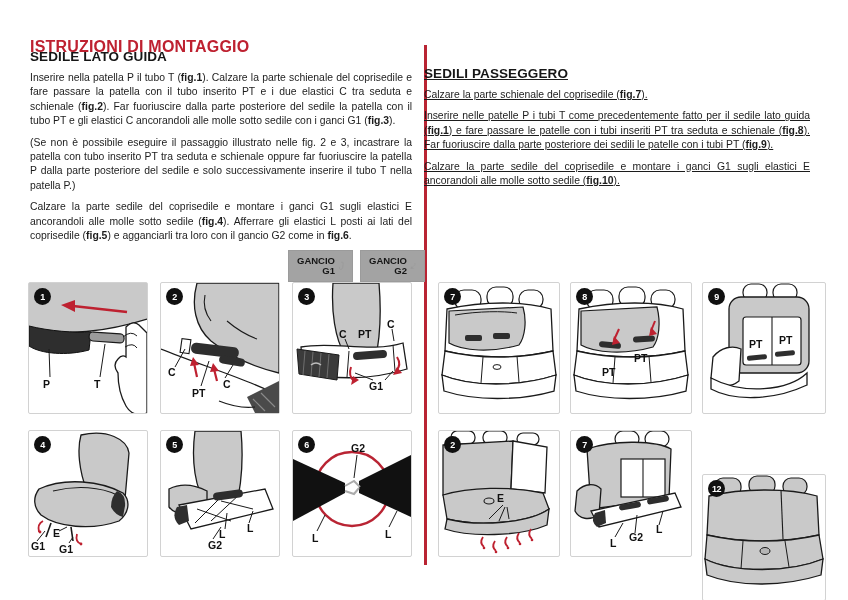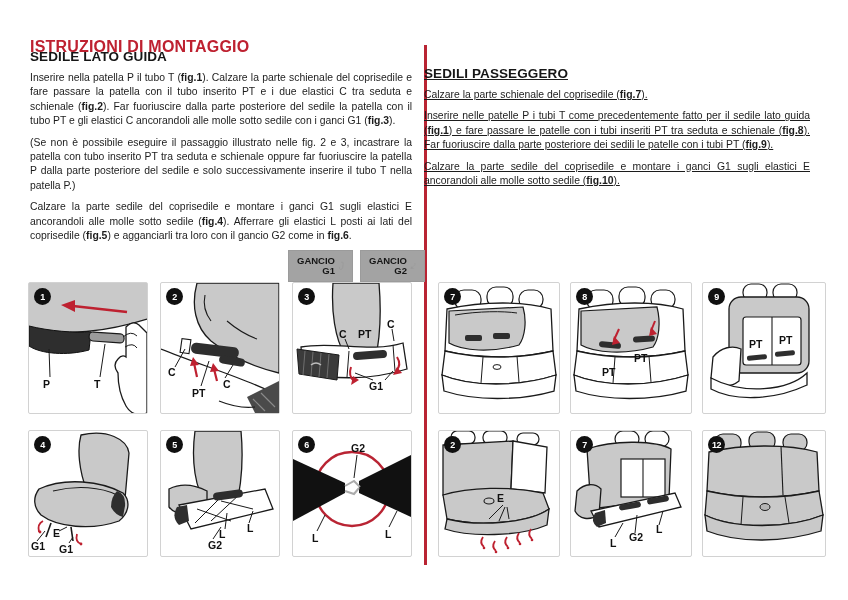--- a/index.html
+++ b/index.html
@@ -332,21 +332,21 @@
       <path d="M24,82 q-5,8 2,14 l9,-4 l-1,-13 z" fill="#2e2e2e"></path>
       <line x1="44" y1="106" x2="52" y2="92" stroke="#1a1a1a" stroke-width="1"></line>
       <line x1="64" y1="102" x2="66" y2="84" stroke="#1a1a1a" stroke-width="1"></line>
       <line x1="88" y1="94" x2="92" y2="80" stroke="#1a1a1a" stroke-width="1"></line>
     </svg>
     <span class="flabel" style="left:39px;top:107px;">L</span>
     <span class="flabel" style="left:58px;top:101px;">G2</span>
     <span class="flabel" style="left:85px;top:93px;">L</span>
   </div>
 
-  <div class="panel row2" style="left:702px;width:122px;">
+  <div class="panel row2" style="left:702px;width:122px;margin-top:44px;">
     <span class="badge">12</span>
     <svg class="art" viewBox="0 0 122 125" preserveAspectRatio="none">
       <rect x="12" y="3" width="26" height="18" rx="8" fill="#c9c9c9" stroke="#1a1a1a" stroke-width="1.2"></rect>
       <rect x="46" y="1" width="26" height="18" rx="8" fill="#c9c9c9" stroke="#1a1a1a" stroke-width="1.2"></rect>
       <rect x="80" y="3" width="24" height="17" rx="8" fill="#c9c9c9" stroke="#1a1a1a" stroke-width="1.2"></rect>
       <path d="M6,21 C40,13 86,13 114,21 L116,60 C80,68 38,68 4,60 Z" fill="#c9c9c9" stroke="#1a1a1a" stroke-width="1.3"></path>
       <path d="M78,15 L80,64" stroke="#1a1a1a" stroke-width="1.1"></path>
       <path d="M4,60 C40,68 80,68 116,60 L120,84 C86,98 30,98 2,84 Z" fill="#c9c9c9" stroke="#1a1a1a" stroke-width="1.3"></path>
       <path d="M2,84 C30,98 86,98 120,84 L118,100 C80,112 34,112 4,100 Z" fill="#c9c9c9" stroke="#1a1a1a" stroke-width="1.3"></path>
       <path d="M40,66 L38,94 M82,66 L86,92" stroke="#1a1a1a" stroke-width="1"></path>

